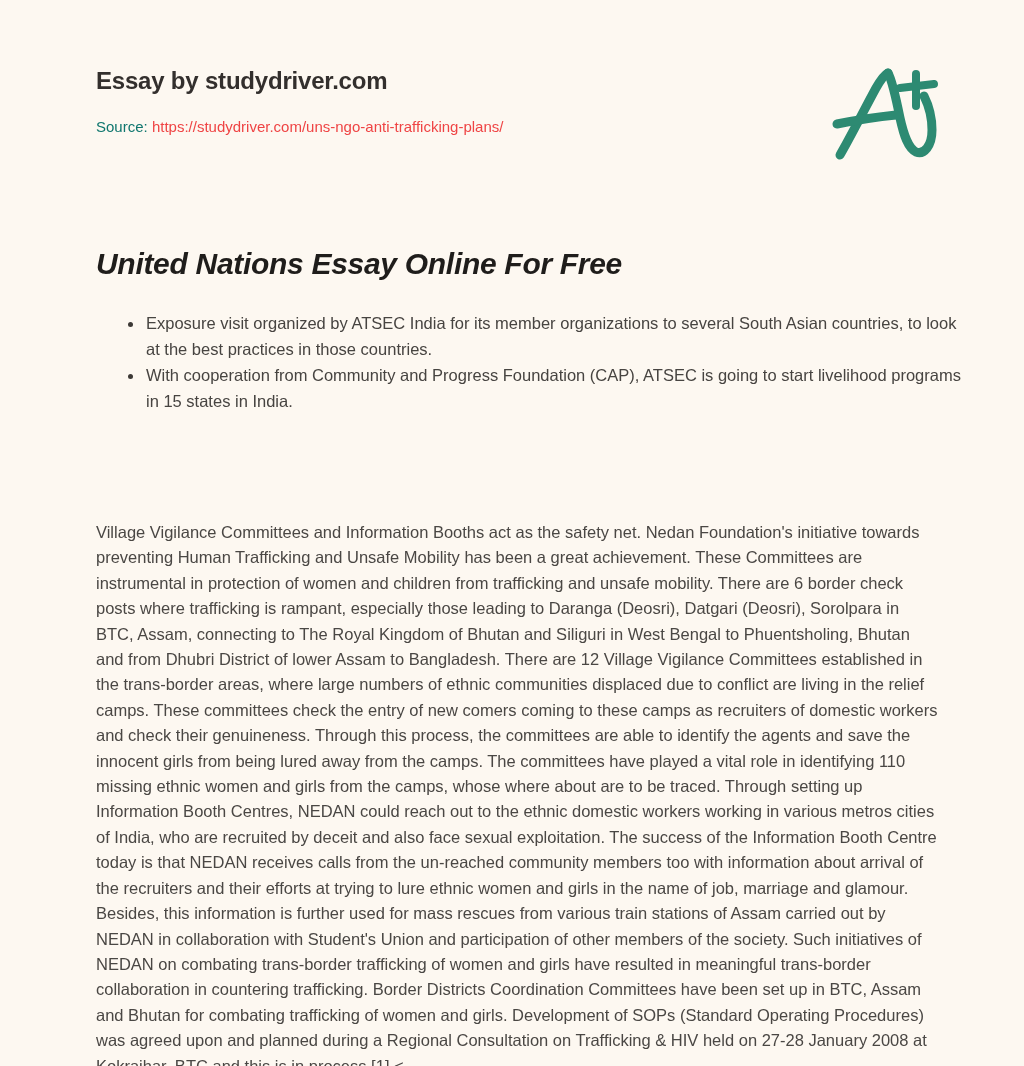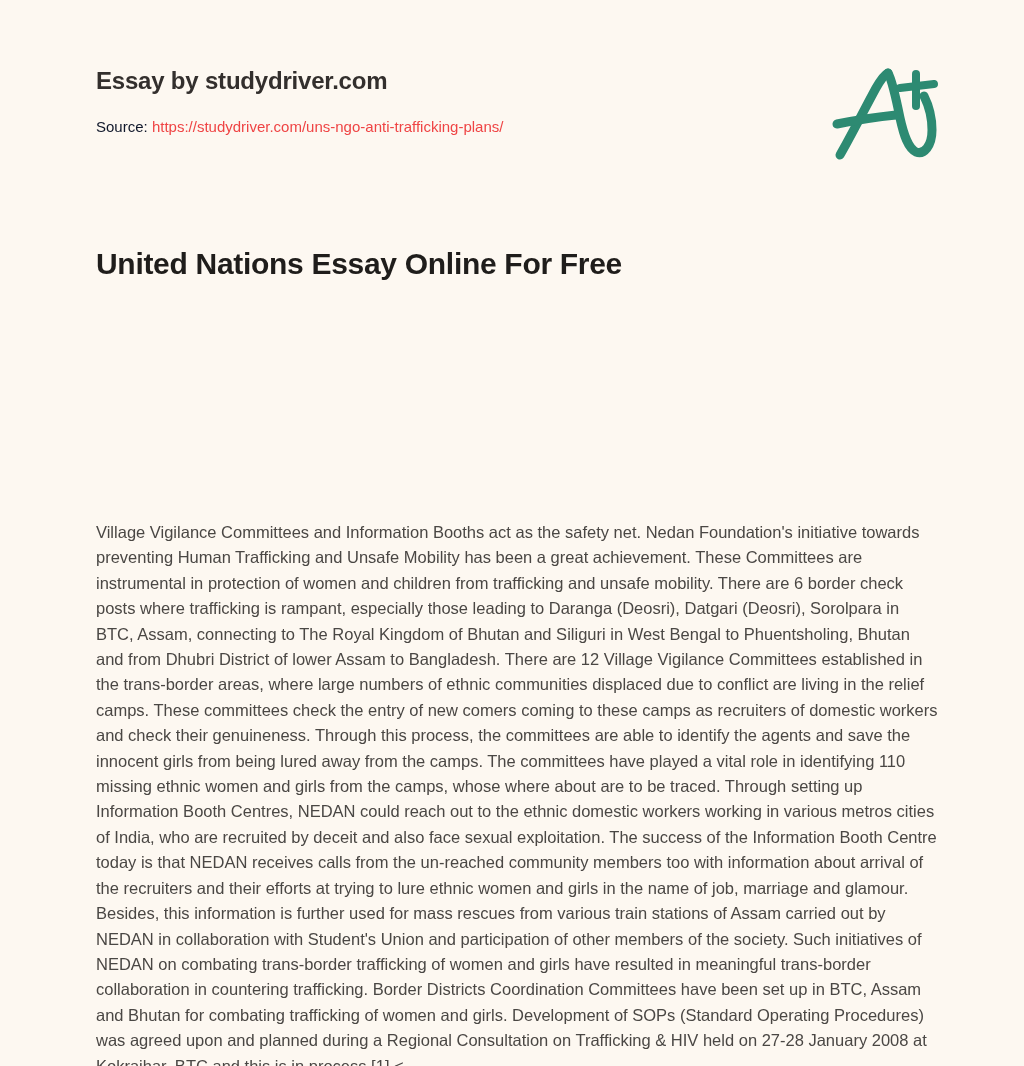--- a/index.html
+++ b/index.html
@@ -46,21 +46,21 @@
   }
   .source-line {
     margin: 0;
     padding-top: 21px;
     font-size: 15px;
     line-height: 20px;
     color: #8d8a87;
     white-space: nowrap;
   }
   .source-label {
-    color: #0f172a;
+    color: #0f766e;
   }
   .source-url {
     color: #ef4444;
     text-decoration: none;
   }
 
   
   .logo {
     position: absolute;
     top: -6px;
@@ -79,20 +79,21 @@
     position: absolute;
     top: 244px;
     left: 96px;
     right: 80px;
     margin: 0;
     font-size: 30px;
     font-weight: 600;
     line-height: 40px;
     color: #1f1d1b;
     letter-spacing: -0.3px;
+    font-style: italic;
   }
 
   
   .bullet-list {
     position: absolute;
     top: 311px;
     left: 120px;
     width: 818px;
     margin: 0;
     padding: 0 0 0 26px;
@@ -159,17 +160,19 @@
 
           <path d="M76 28 L 110 24" stroke-width="8"></path>
         </g>
       </svg>
     </div>
   </div>
 
   <h1 class="doc-title">United Nations Essay Online For Free</h1>
 
   <ul class="bullet-list">
+    <li>Exposure visit organized by ATSEC India for its member organizations to several South Asian countries, to look at the best practices in those countries.</li>
+    <li>With cooperation from Community and Progress Foundation (CAP), ATSEC is going to start livelihood programs in 15 states in India.</li>
   </ul>
 
   <p class="body-text">Village Vigilance Committees and Information Booths act as the safety net. Nedan Foundation's initiative towards preventing Human Trafficking and Unsafe Mobility has been a great achievement. These Committees are instrumental in protection of women and children from trafficking and unsafe mobility. There are 6 border check posts where trafficking is rampant, especially those leading to Daranga (Deosri), Datgari (Deosri), Sorolpara in BTC, Assam, connecting to The Royal Kingdom of Bhutan and Siliguri in West Bengal to Phuentsholing, Bhutan and from Dhubri District of lower Assam to Bangladesh. There are 12 Village Vigilance Committees established in the trans-border areas, where large numbers of ethnic communities displaced due to conflict are living in the relief camps. These committees check the entry of new comers coming to these camps as recruiters of domestic workers and check their genuineness. Through this process, the committees are able to identify the agents and save the innocent girls from being lured away from the camps. The committees have played a vital role in identifying 110 missing ethnic women and girls from the camps, whose where about are to be traced. Through setting up Information Booth Centres, NEDAN could reach out to the ethnic domestic workers working in various metros cities of India, who are recruited by deceit and also face sexual exploitation. The success of the Information Booth Centre today is that NEDAN receives calls from the un-reached community members too with information about arrival of the recruiters and their efforts at trying to lure ethnic women and girls in the name of job, marriage and glamour. Besides, this information is further used for mass rescues from various train stations of Assam carried out by NEDAN in collaboration with Student's Union and participation of other members of the society. Such initiatives of NEDAN on combating trans-border trafficking of women and girls have resulted in meaningful trans-border collaboration in countering trafficking. Border Districts Coordination Committees have been set up in BTC, Assam and Bhutan for combating trafficking of women and girls. Development of SOPs (Standard Operating Procedures) was agreed upon and planned during a Regional Consultation on Trafficking &amp; HIV held on 27-28 January 2008 at Kokrajhar, BTC and this is in process.[1] &lt;</p>
 
 </div>
 
 </body></html>

